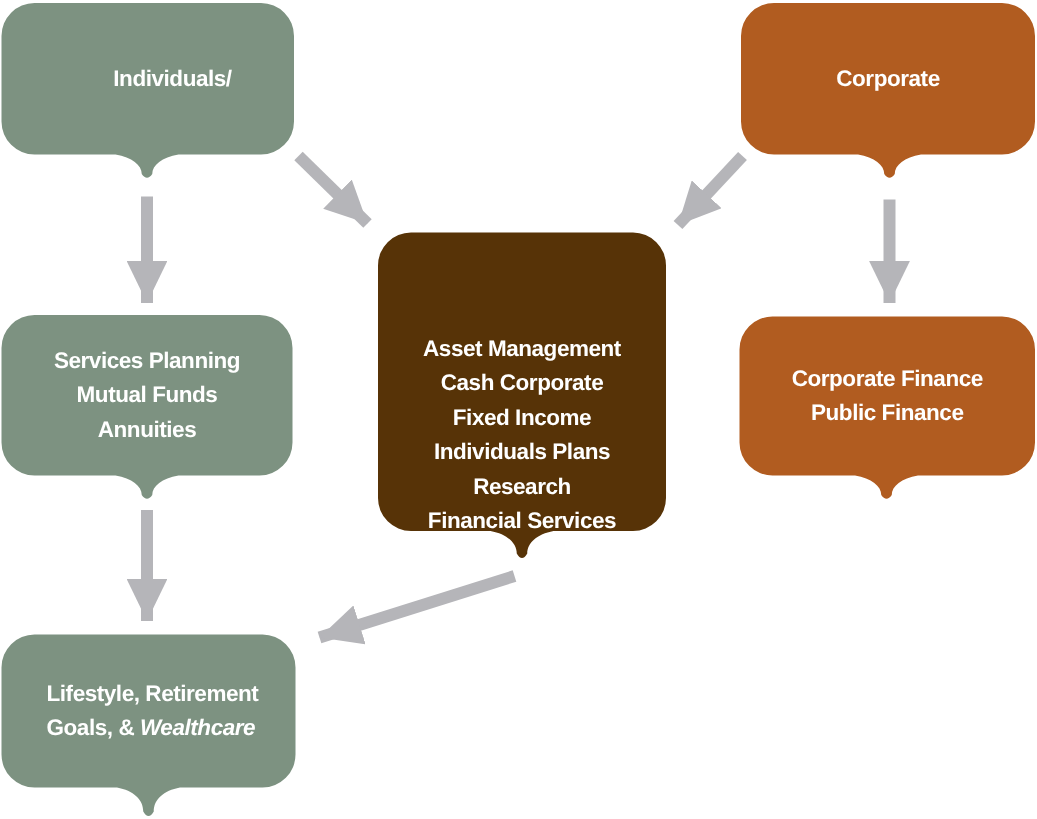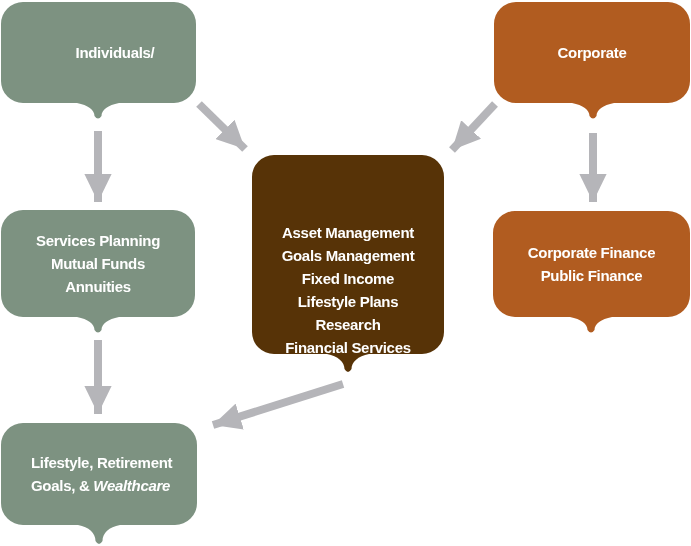--- a/index.html
+++ b/index.html
@@ -91,23 +91,23 @@
   <div class="node-label" style="left:1px; top:2px; width:228px; height:101px;">
     <div>Individuals/</div>
   </div>
 
   <div class="node-label" style="left:494px; top:2px; width:196px; height:101px;">
     <div>Corporate</div>
   </div>
 
   <div class="node-label" style="left:252px; top:170px; width:192px; height:199px;margin-top:20px;">
     <div>Asset Management</div>
-    <div>Goals Management</div>
+    <div>Cash Corporate</div>
     <div>Fixed Income</div>
-    <div>Lifestyle Plans</div>
+    <div>Individuals Plans</div>
     <div>Research</div>
     <div>Financial Services</div>
   </div>
 
   <div class="node-label" style="left:1px; top:210px; width:194px; height:107px;">
     <div>Services Planning</div>
     <div>Mutual Funds</div>
     <div>Annuities</div>
   </div>
 

